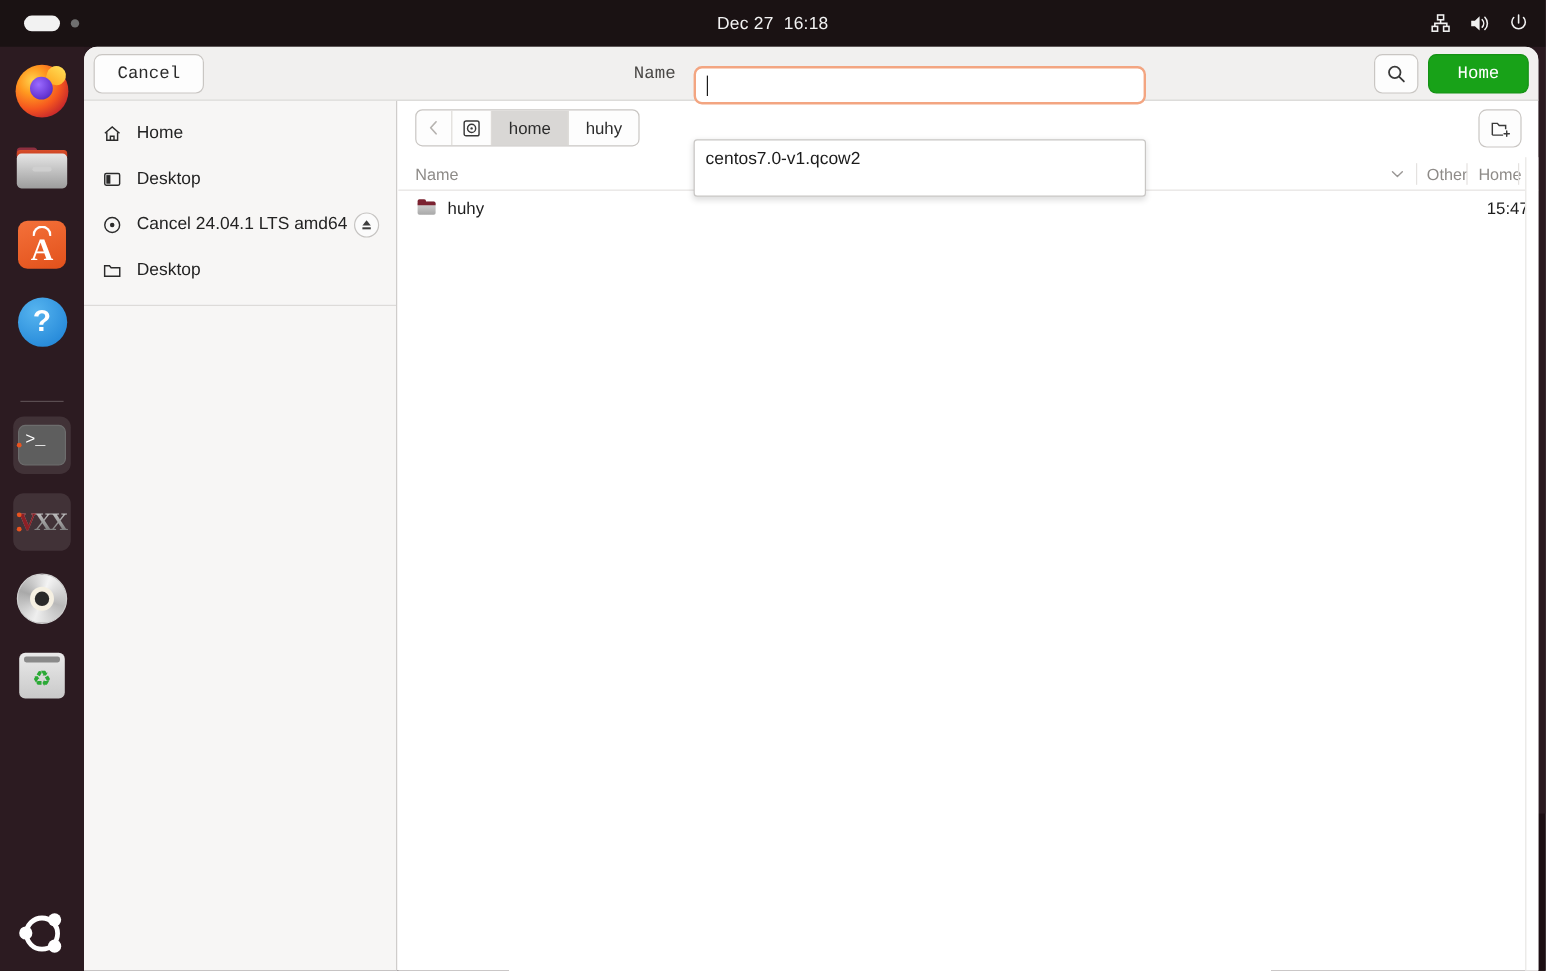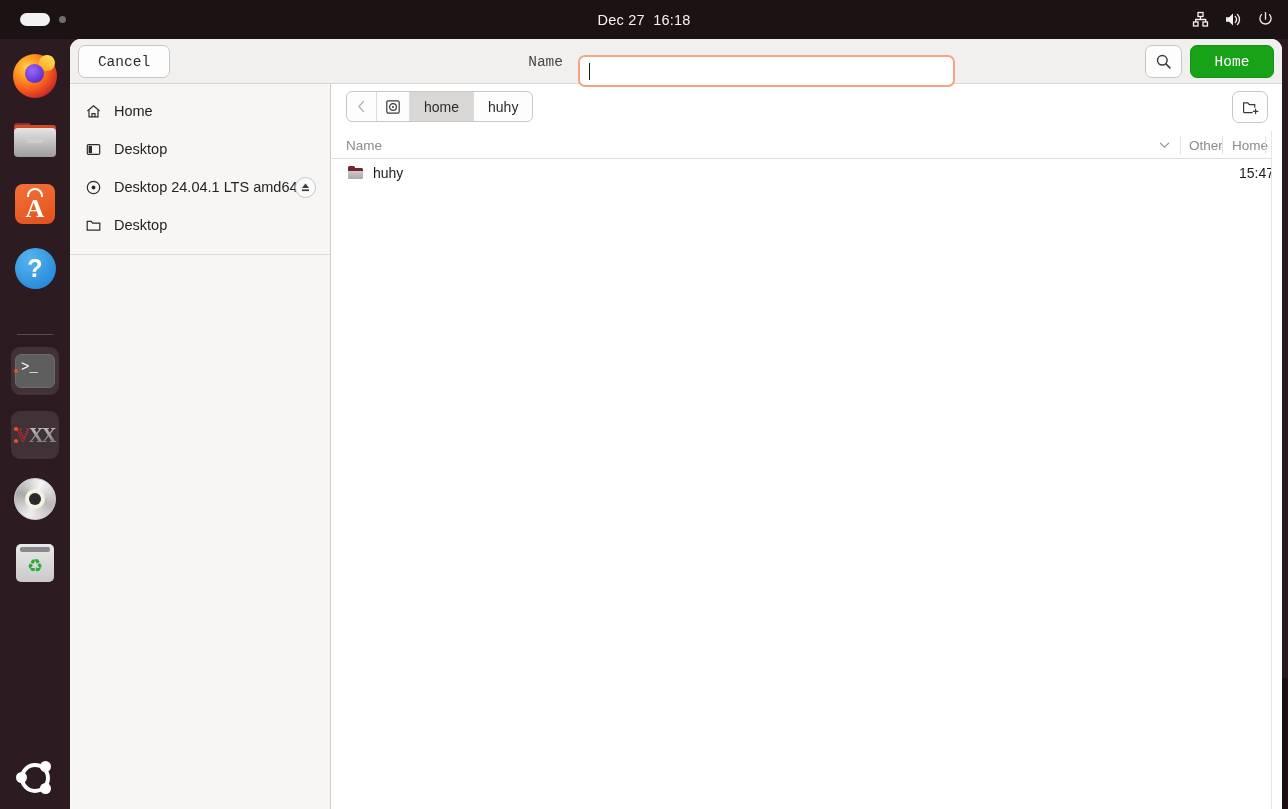--- a/index.html
+++ b/index.html
@@ -320,20 +320,23 @@
       <div id="search-btn">
         <svg width="17" height="17" viewBox="0 0 17 17" fill="none" stroke="#3a3a3a" stroke-width="1.5">
           <circle cx="7.3" cy="7.3" r="4.8"></circle>
           <path d="M10.9 10.9l4 4" stroke-linecap="round"></path>
         </svg>
       </div>
 
       <div id="open-btn">Home</div>
     </div>
 
+    <div id="suggest-popup">
+      <div id="suggest-item">centos7.0-v1.qcow2</div>
+    </div>
 
     <div id="dlg-sidebar">
       <div style="height:8px"></div>
 
       <div class="side-item">
         <span class="ico">
           <svg width="17" height="17" viewBox="0 0 17 17" fill="none" stroke="#2b2b2b" stroke-width="1.2">
             <path d="M2.4 8L8.5 2.8 14.6 8"></path>
             <path d="M4 7.3v6.6h9V7.3"></path>
             <path d="M7 13.9v-3.3h3v3.3"></path>
@@ -352,21 +355,21 @@
         <span>Desktop</span>
       </div>
 
       <div class="side-item">
         <span class="ico">
           <svg width="17" height="17" viewBox="0 0 17 17" fill="none" stroke="#2b2b2b" stroke-width="1.2">
             <circle cx="8.5" cy="8.5" r="6.2"></circle>
             <circle cx="8.5" cy="8.5" r="1.9" fill="#2b2b2b" stroke="none"></circle>
           </svg>
         </span>
-        <span>Desktop 24.04.1 LTS amd64</span>
+        <span>Cancel 24.04.1 LTS amd64</span>
         <span class="eject-btn">
           <svg width="11" height="11" viewBox="0 0 11 11" fill="#3d3d3d">
             <path d="M5.5 1.6L9 6H2z"></path>
             <rect x="2" y="7.4" width="7" height="1.7"></rect>
           </svg>
         </span>
       </div>
 
       <div class="side-item">
         <span class="ico">

